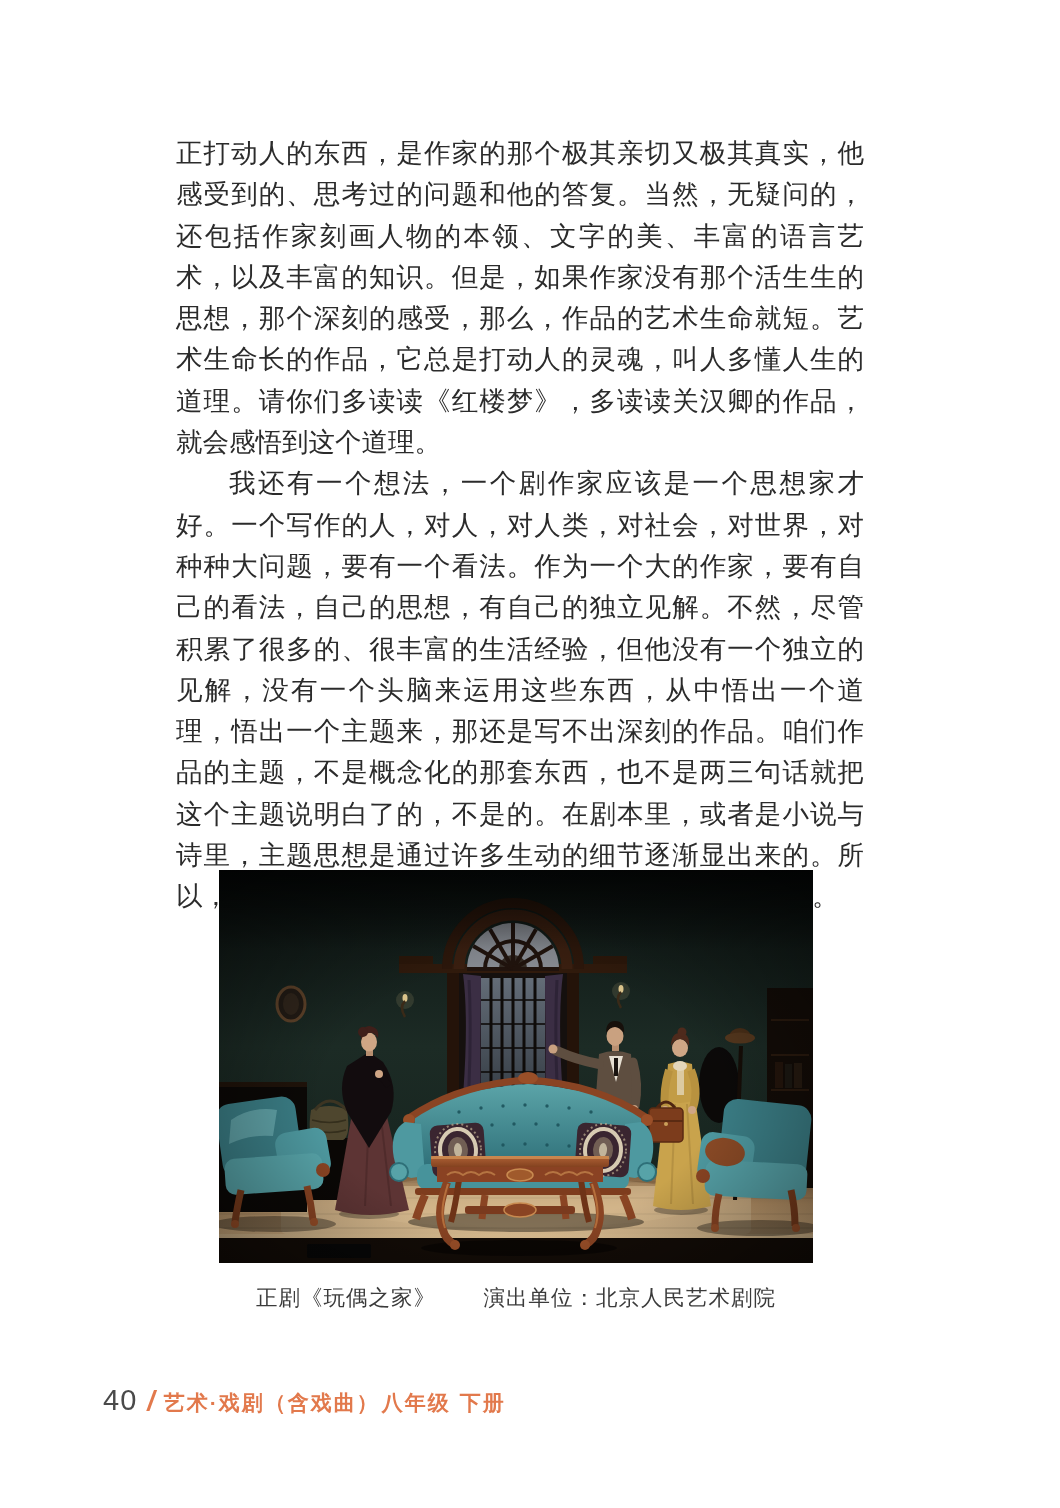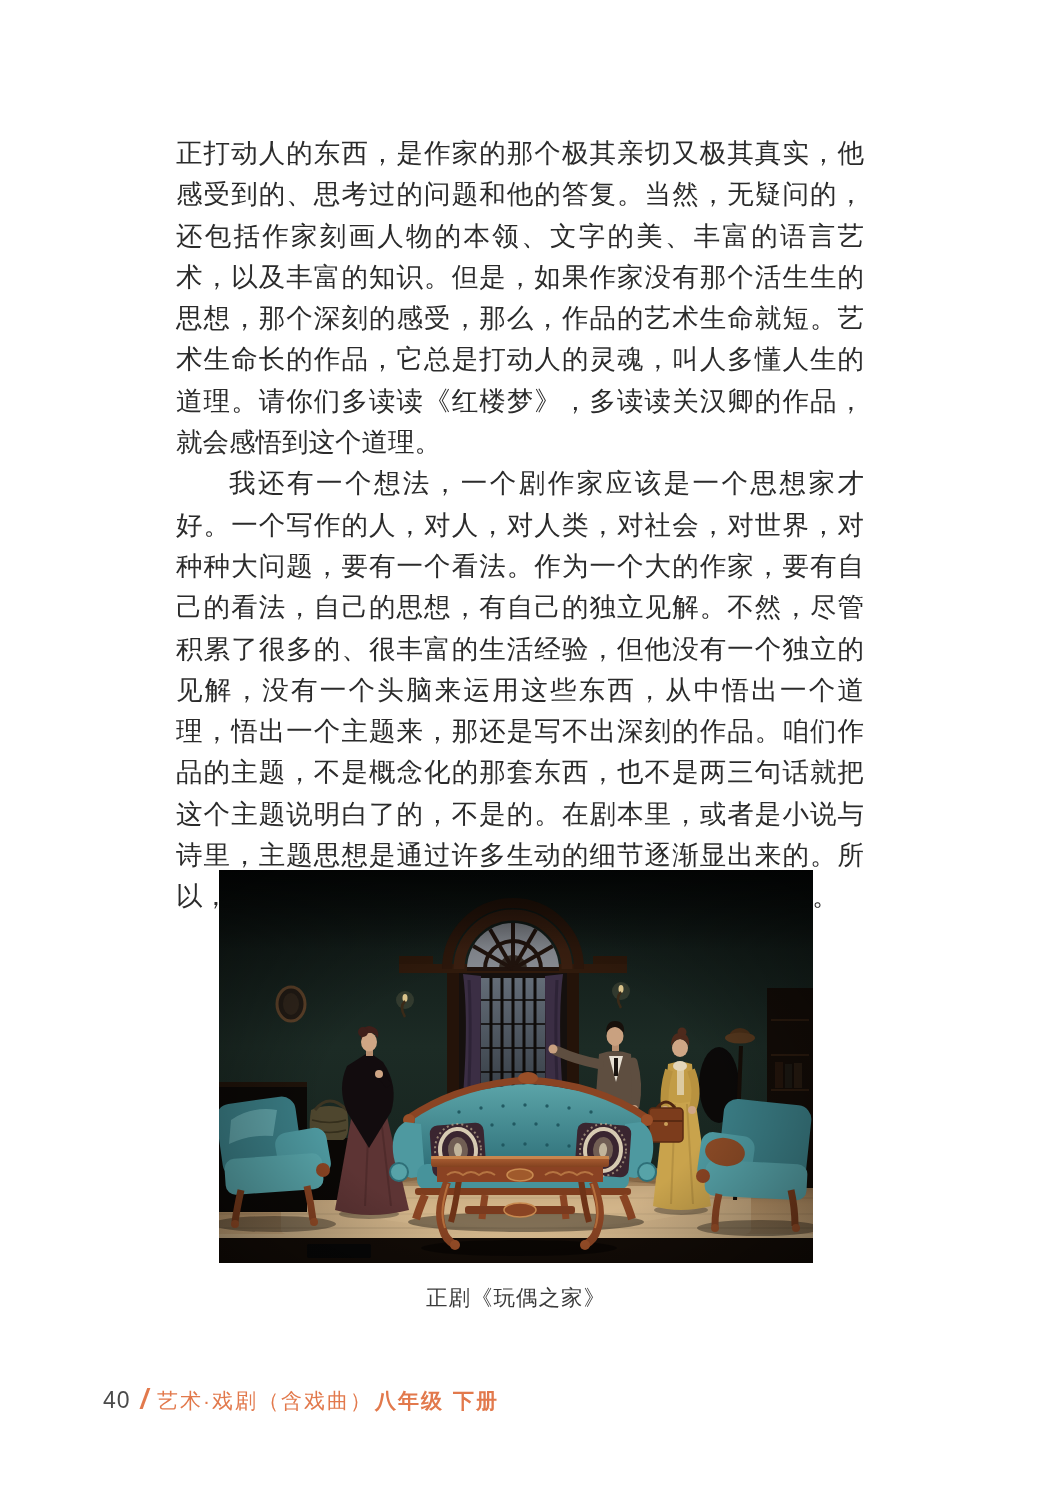--- a/index.html
+++ b/index.html
@@ -41,27 +41,27 @@
     white-space:nowrap;
     text-align:right;
   }
   .footer{
     position:absolute;
     left:103px;top:1384px;
     display:flex;align-items:baseline;
     font-family:"Liberation Sans","DejaVu Sans",sans-serif;
   }
   .footer .page-num{
-    font-size:23px;color:#4a4a4a;font-weight:400;letter-spacing:1px;
+    font-size:29px;color:#4a4a4a;font-weight:400;letter-spacing:1px;
   }
   .footer .sep{
     font-size:27px;color:#e2794c;margin:0 9px 0 10px;font-style:italic;font-weight:600;
   }
   .footer .series{
-    font-size:21px;color:#e2794c;font-weight:normal;letter-spacing:2px;
+    font-size:21px;color:#e2794c;font-weight:bold;letter-spacing:2px;
   }
   .footer .grade{
     font-size:21px;color:#e2794c;font-weight:bold;letter-spacing:2px;margin-left:2px;
   }
   .footer .volume{
     font-size:21px;color:#e2794c;font-weight:bold;letter-spacing:2px;margin-left:9px;
   }
 </style>
 </head>
 <body>
@@ -378,20 +378,21 @@
         <circle cx="366" cy="375" r="5" fill="#9a4f28"></circle>
       </g>
 
       <rect width="594" height="80" fill="url(#topShade)"></rect>
       <rect width="594" height="393" fill="url(#vig)"></rect>
     </svg>
   </div>
 
   <div class="caption">
     <span>正剧《玩偶之家》</span>
+    <span>演出单位：北京人民艺术剧院</span>
   </div>
 
   <div class="footer">
     <span class="page-num">40</span>
     <span class="sep">/</span>
     <span class="series">艺术·戏剧（含戏曲）</span>
     <span class="grade">八年级</span>
     <span class="volume">下册</span>
   </div>
 

